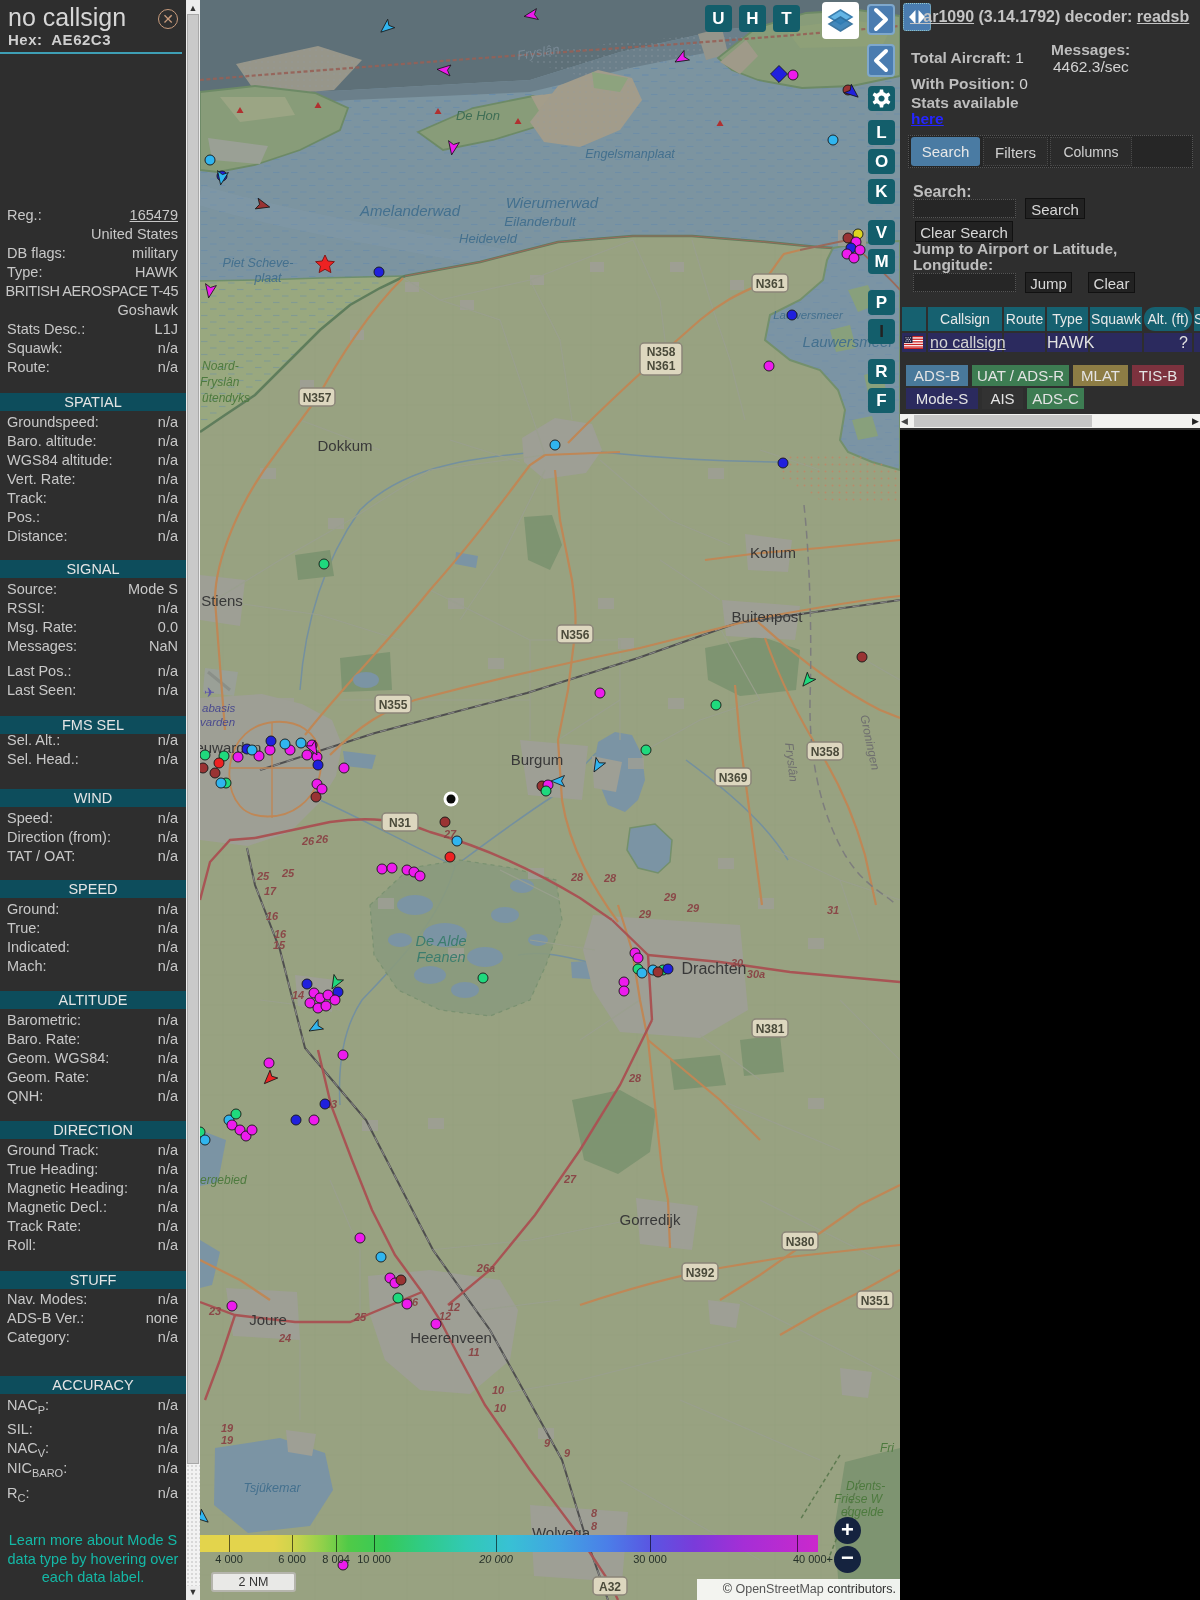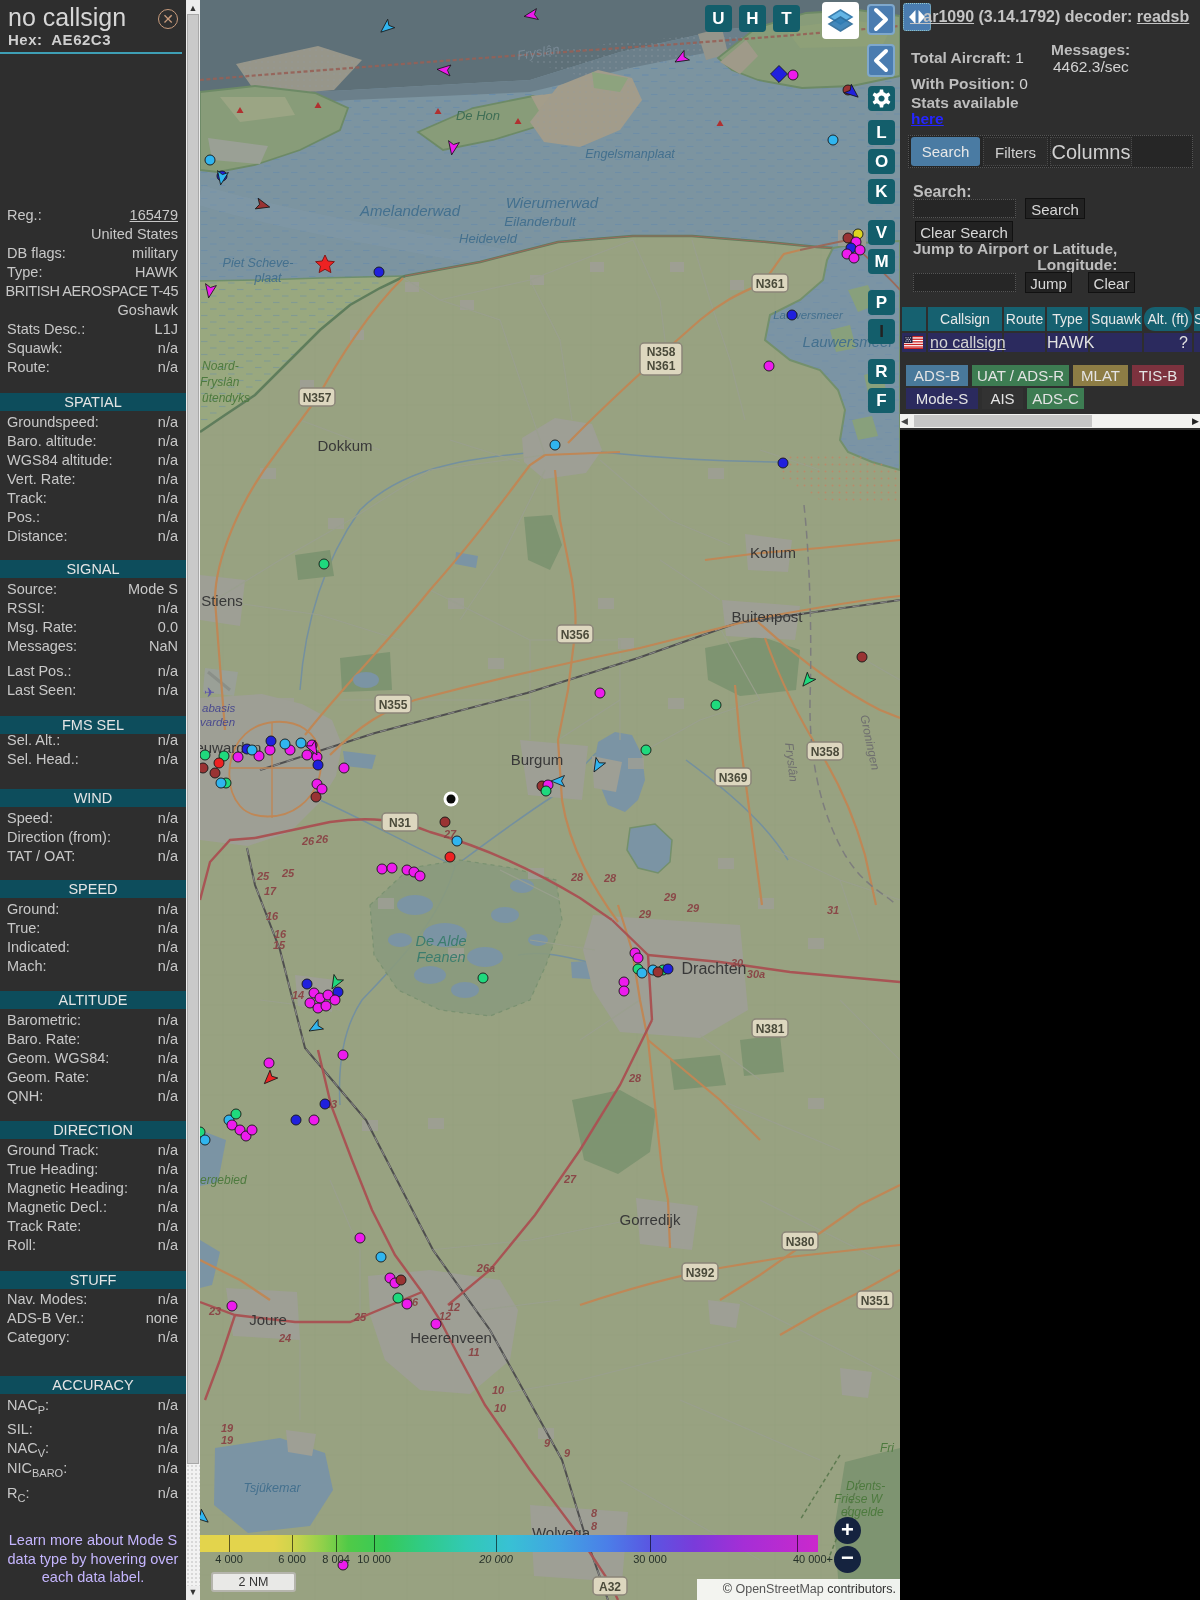--- a/index.html
+++ b/index.html
@@ -10,21 +10,21 @@
   #lscroll { position:absolute; left:186px; top:0; width:14px; height:1600px; background:#ececec; }
   #lthumb { position:absolute; left:1px; top:14px; width:12px; height:1450px; background:#c9c9c9; border:1px solid #a8a8a8; }
   .sb-arrow { position:absolute; left:0; width:14px; text-align:center; color:#333; font-size:9px; }
   .row { position:absolute; left:0; width:186px; height:19px; font-size:14.5px; color:#c8c8c8; }
   .row .lbl { position:absolute; left:7px; top:0; white-space:nowrap; }
   .row .val { position:absolute; right:8px; top:0; white-space:nowrap; }
   .sect { position:absolute; left:0; width:186px; height:18px; background:#0d4d5c; color:#e4e4e4;
     font-size:14.5px; text-align:center; line-height:18px; }
   sub.sm { font-size:11px; }
   #right { position:absolute; left:900px; top:0; width:300px; height:430px; background:#2e2e2e; overflow:hidden; }
-  #right .b { font-weight:bold; color:#bdbdbd;text-align:right; }
+  #right .b { font-weight:bold; color:#bdbdbd; }
   #map { position:absolute; left:200px; top:0; width:700px; height:1600px; background:#98a281; overflow:hidden; }
   .mapbtn { position:absolute; width:27px; height:27px; background:#135e6b; border-radius:4px;
     color:#fff; font-weight:bold; font-size:17px; text-align:center; line-height:27px; }
   .bluebtn { position:absolute; background:#4a7cb0; border:2px solid #7fa8cc; border-radius:4px; }
 </style>
 </head>
 <body>
 <div id="stage">
   <div id="map">
     <svg width="700" height="1600" style="position:absolute;left:0;top:0">
@@ -782,21 +782,21 @@
         <span class="val">n/a</span>
       </div>
 <div class="row" style="top:1460px">
         <span class="lbl">NIC<sub class="sm">BARO</sub>:</span>
         <span class="val">n/a</span>
       </div>
 <div class="row" style="top:1485px">
         <span class="lbl">R<sub class="sm">C</sub>:</span>
         <span class="val">n/a</span>
       </div>
-<div style="position:absolute;left:0;top:1531px;width:186px;text-align:center;font-size:14.5px;color:#c4b5fd;line-height:18.5px;">Learn more about Mode S<br>data type by hovering over<br>each data label.</div>
+<div style="position:absolute;left:0;top:1531px;width:186px;text-align:center;font-size:14.5px;color:#14b8a6;line-height:18.5px;">Learn more about Mode S<br>data type by hovering over<br>each data label.</div>
   </div>
   <div id="lscroll">
       <div style="position:absolute;left:0;top:1464px;width:14px;height:122px;background-image:radial-gradient(#d8d8d8 28%, #f2f2f2 30%);background-size:4px 4px;"></div>
       <div id="lthumb"></div>
     <div class="sb-arrow" style="top:3px">▲</div>
     <div class="sb-arrow" style="top:1587px">▼</div>
   </div>
   <div id="right">
 <div style="position:absolute;left:3px;top:3px;width:28px;height:28px;background:#4a7cb0;border:1px dotted #9cc;border-radius:3px;"><svg width="26" height="26">
           <path d="M11.5,6 L5,13 L11.5,20 Z" fill="#fff"></path>
@@ -805,21 +805,21 @@
 <div style="position:absolute;left:10px;top:8px;font-size:16px;font-weight:bold;color:#c4c4c4;white-space:nowrap;"><span style="text-decoration:underline">&nbsp;&nbsp;&nbsp;ar1090</span> (3.14.1792) decoder: <span style="text-decoration:underline">readsb</span></div>
 <div class="b" style="position:absolute;left:11px;top:49px;font-size:15.5px;">Total Aircraft: <span style="font-weight:normal;color:#d2d2d2">1</span></div>
 <div class="b" style="position:absolute;left:151px;top:41px;font-size:15.5px;">Messages:</div>
 <div style="position:absolute;left:153px;top:58px;font-size:15.5px;color:#d2d2d2;">4462.3/sec</div>
 <div class="b" style="position:absolute;left:11px;top:75px;font-size:15.5px;">With Position: <span style="font-weight:normal;color:#d2d2d2">0</span></div>
 <div class="b" style="position:absolute;left:11px;top:94px;font-size:15.5px;">Stats available</div>
 <div style="position:absolute;left:11px;top:110px;font-size:15.5px;font-weight:bold;color:#2525ff;text-decoration:underline;">here</div>
 <div style="position:absolute;left:8px;top:135px;width:285px;height:33px;background:#262626;border:1px dotted #555;"></div>
 <div style="position:absolute;left:11px;top:137px;width:69px;height:29px;background:#4a7ba3;border-radius:3px;color:#e8e8e8;font-size:15px;text-align:center;line-height:29px;">Search</div>
 <div style="position:absolute;left:83px;top:137px;width:65px;height:29px;background:#2b2b2b;border:1px dotted #4a4a4a;color:#d0d0d0;font-size:15px;text-align:center;line-height:29px;">Filters</div>
-<div style="position:absolute;left:150px;top:137px;width:82px;height:29px;background:#2b2b2b;border:1px dotted #4a4a4a;color:#d0d0d0;font-size:20px;text-align:center;line-height:29px;">Columns</div>
+<div style="position:absolute;left:150px;top:137px;width:82px;height:29px;background:#2b2b2b;border:1px dotted #4a4a4a;color:#d0d0d0;font-size:14px;text-align:center;line-height:29px;">Columns</div>
 <div class="b" style="position:absolute;left:13px;top:183px;font-size:16px;">Search:</div>
 <div style="position:absolute;left:13px;top:199px;width:103px;height:19px;background:#262626;border:1px dotted #555;"></div>
 <div style="position:absolute;left:125px;top:198px;width:60px;height:21px;background:#222;border:1px solid #111;color:#d8d8d8;font-size:15px;text-align:center;line-height:21px;">Search</div>
 <div style="position:absolute;left:15px;top:221px;width:98px;height:21px;background:#222;border:1px solid #111;color:#d8d8d8;font-size:15px;text-align:center;line-height:21px;">Clear Search</div>
 <div class="b" style="position:absolute;left:13px;top:241px;font-size:15.5px;line-height:16px;">Jump to Airport or Latitude,<br>Longitude:</div>
 <div style="position:absolute;left:13px;top:273px;width:103px;height:19px;background:#262626;border:1px dotted #555;"></div>
 <div style="position:absolute;left:125px;top:272px;width:47px;height:21px;background:#222;border:1px solid #111;color:#d8d8d8;font-size:15px;text-align:center;line-height:21px;">Jump</div>
 <div style="position:absolute;left:188px;top:272px;width:47px;height:21px;background:#222;border:1px solid #111;color:#d8d8d8;font-size:15px;text-align:center;line-height:21px;">Clear</div>
 <div style="position:absolute;left:2px;top:307px;width:24px;height:24px;background:#166170;color:#e8e8e8;font-size:14px;text-align:center;line-height:24px;"></div>
 <div style="position:absolute;left:28px;top:307px;width:74px;height:24px;background:#166170;color:#e8e8e8;font-size:14px;text-align:center;line-height:24px;">Callsign</div>

